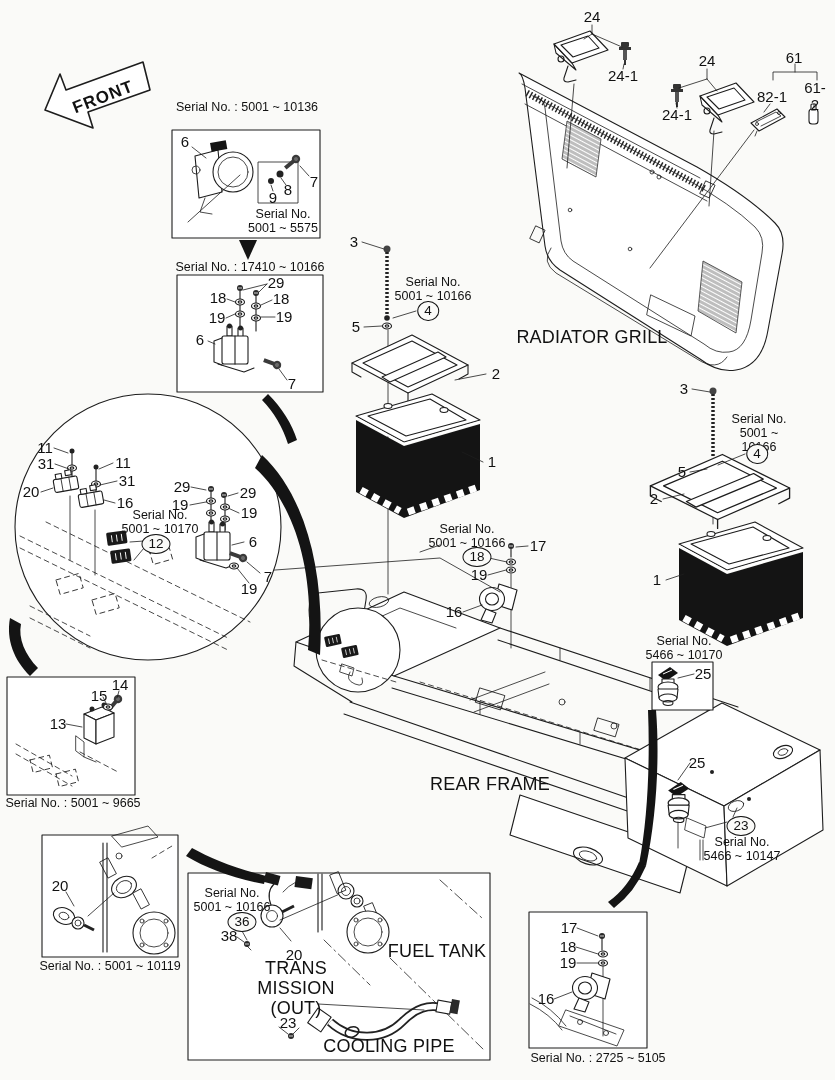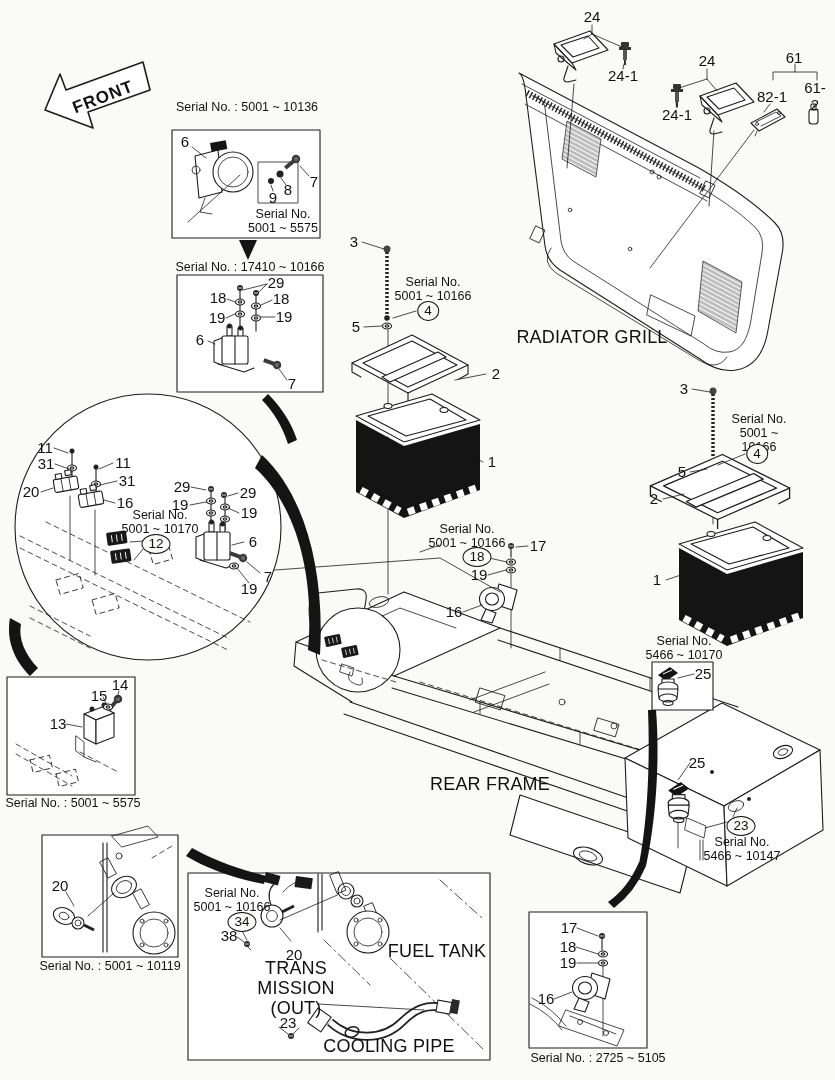--- a/index.html
+++ b/index.html
@@ -413,21 +413,21 @@
 <div class="lbl note" style="left:759px;top:433px">Serial No.
 5001 ~ 10166</div>
 <div class="lbl note" style="left:467px;top:536px">Serial No.
 5001 ~ 10166</div>
 <div class="lbl note" style="left:232px;top:900px">Serial No.
 5001 ~ 10166</div>
 <div class="lbl note" style="left:684px;top:648px">Serial No.
 5466 ~ 10170</div>
 <div class="lbl note" style="left:742px;top:849px">Serial No.
 5466 ~ 10147</div>
-<div class="lbl note" style="left:73px;top:803px">Serial No. : 5001 ~ 5575</div>
+<div class="lbl note" style="left:73px;top:803px">Serial No. : 5001 ~ 9665</div>
 <div class="lbl note" style="left:110px;top:966px">Serial No. : 5001 ~ 10119</div>
 <div class="lbl note" style="left:598px;top:1058px">Serial No. : 2725 ~ 5105</div>
 
 <div class="lbl name" style="left:592px;top:337px">RADIATOR GRILL</div>
 <div class="lbl name" style="left:490px;top:784px">REAR FRAME</div>
 <div class="lbl name" style="left:437px;top:951px">FUEL TANK</div>
 <div class="lbl name" style="left:296px;top:988px">TRANS
 MISSION
 (OUT)</div>
 <div class="lbl name" style="left:389px;top:1046px">COOLING PIPE</div>
@@ -485,16 +485,16 @@
 <div class="lbl" style="left:288px;top:1023px">23</div>
 <div class="lbl" style="left:569px;top:928px">17</div>
 <div class="lbl" style="left:568px;top:947px">18</div>
 <div class="lbl" style="left:568px;top:963px">19</div>
 <div class="lbl" style="left:546px;top:999px">16</div>
 
 <div class="lbl circ" style="left:428px;top:311px">4</div>
 <div class="lbl circ" style="left:757px;top:454px">4</div>
 <div class="lbl circ" style="left:156px;top:544px">12</div>
 <div class="lbl circ" style="left:477px;top:557px">18</div>
-<div class="lbl circ" style="left:242px;top:922px">34</div>
+<div class="lbl circ" style="left:242px;top:922px">36</div>
 <div class="lbl circ" style="left:741px;top:826px">23</div>
 
 </div>
 
 </body></html>

